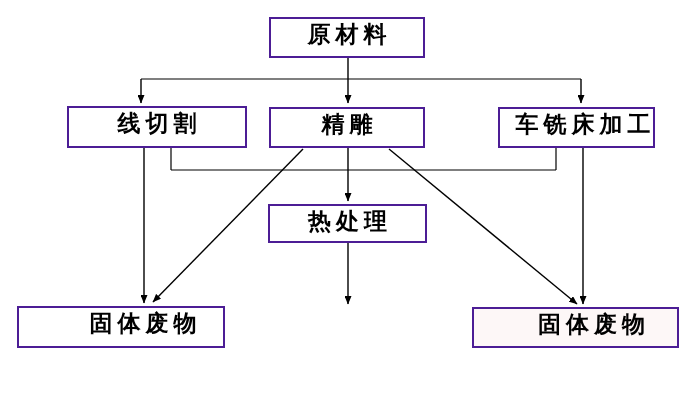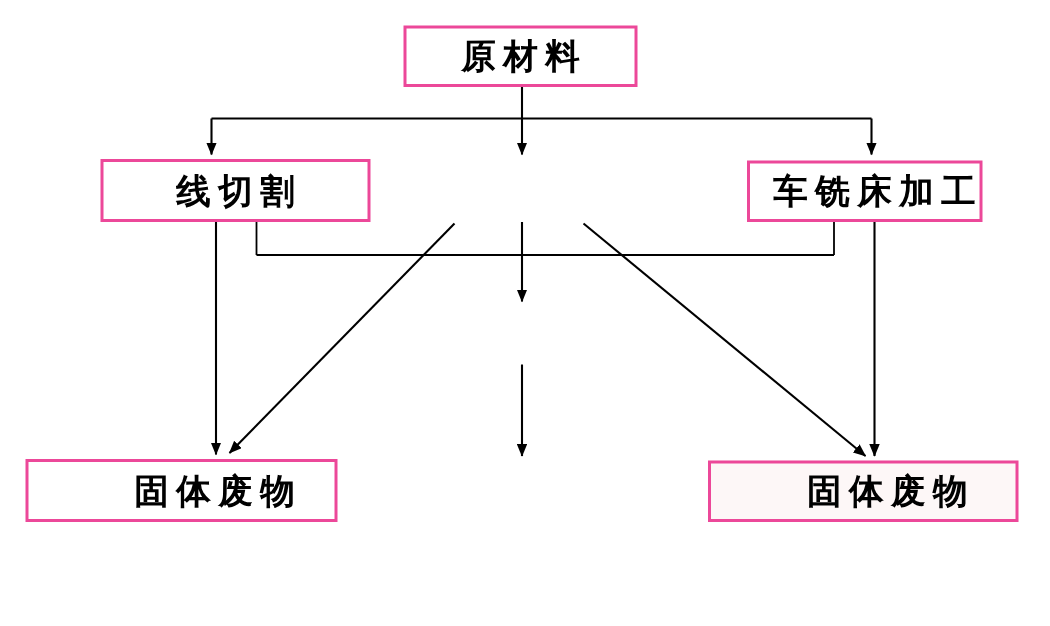--- a/index.html
+++ b/index.html
@@ -19,23 +19,23 @@
     position: absolute;
     left: 0;
     top: 0;
     width: 700px;
     height: 417px;
   }
   .node {
     position: absolute;
     box-sizing: border-box;
     background: #ffffff;
-    border: 2px solid #ec4899;
+    border: 2px solid #4c1d95;
     display: flex;
-    align-items: center;
+    align-items: flex-start;
     justify-content: center;
     font-size: 23px;
     font-weight: bold;
     color: #000000;
     letter-spacing: 5px;
     padding-left: 5px; 
     white-space: nowrap;
   }
   
   .n-raw        { left: 269px; top: 17px;  width: 156px; height: 41px; }
@@ -82,25 +82,31 @@
   </svg>
 
   <div class="node n-raw">
     <span class="lbl">原材料</span>
   </div>
 
   <div class="node n-wire">
     <span class="lbl">线切割</span>
   </div>
 
+  <div class="node n-engrave">
+    <span class="lbl">精雕</span>
+  </div>
 
   <div class="node n-lathe">
     <span class="lbl">车铣床加工</span>
   </div>
 
+  <div class="node n-heat">
+    <span class="lbl">热处理</span>
+  </div>
 
   <div class="node n-waste-l">
     <span class="lbl">固体废物</span>
   </div>
 
 
   <div class="node n-waste-r">
     <span class="lbl">固体废物</span>
   </div>
 

